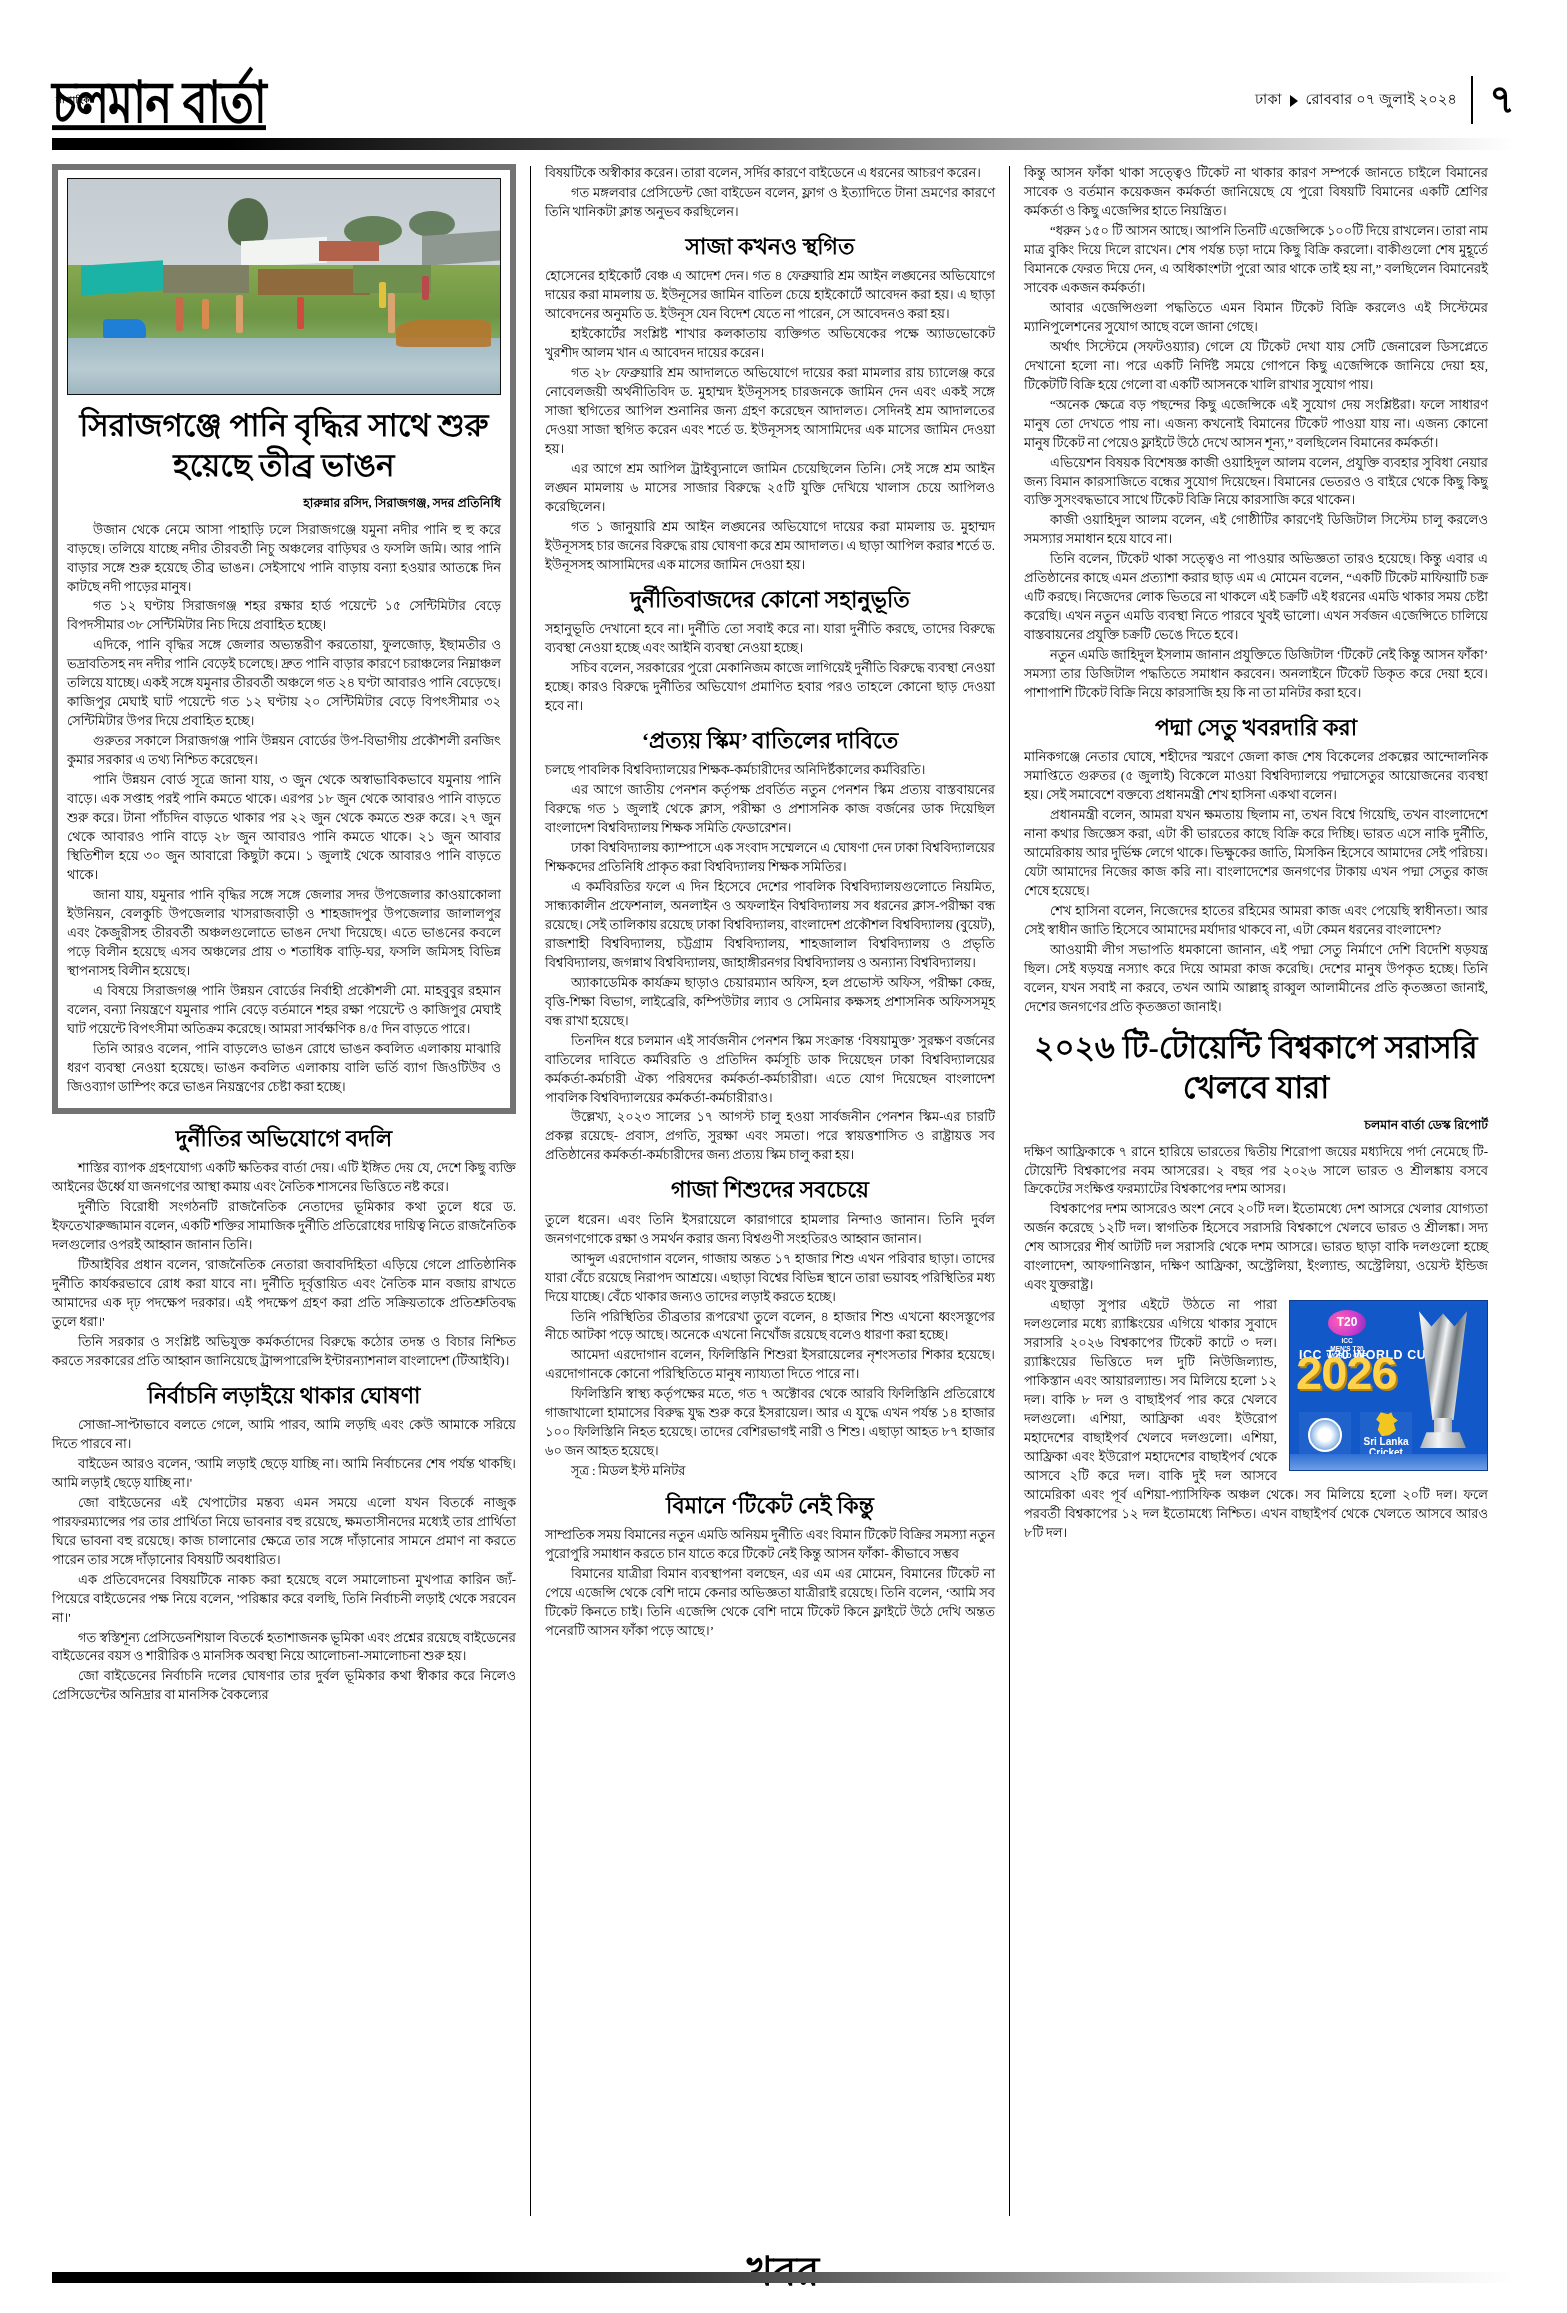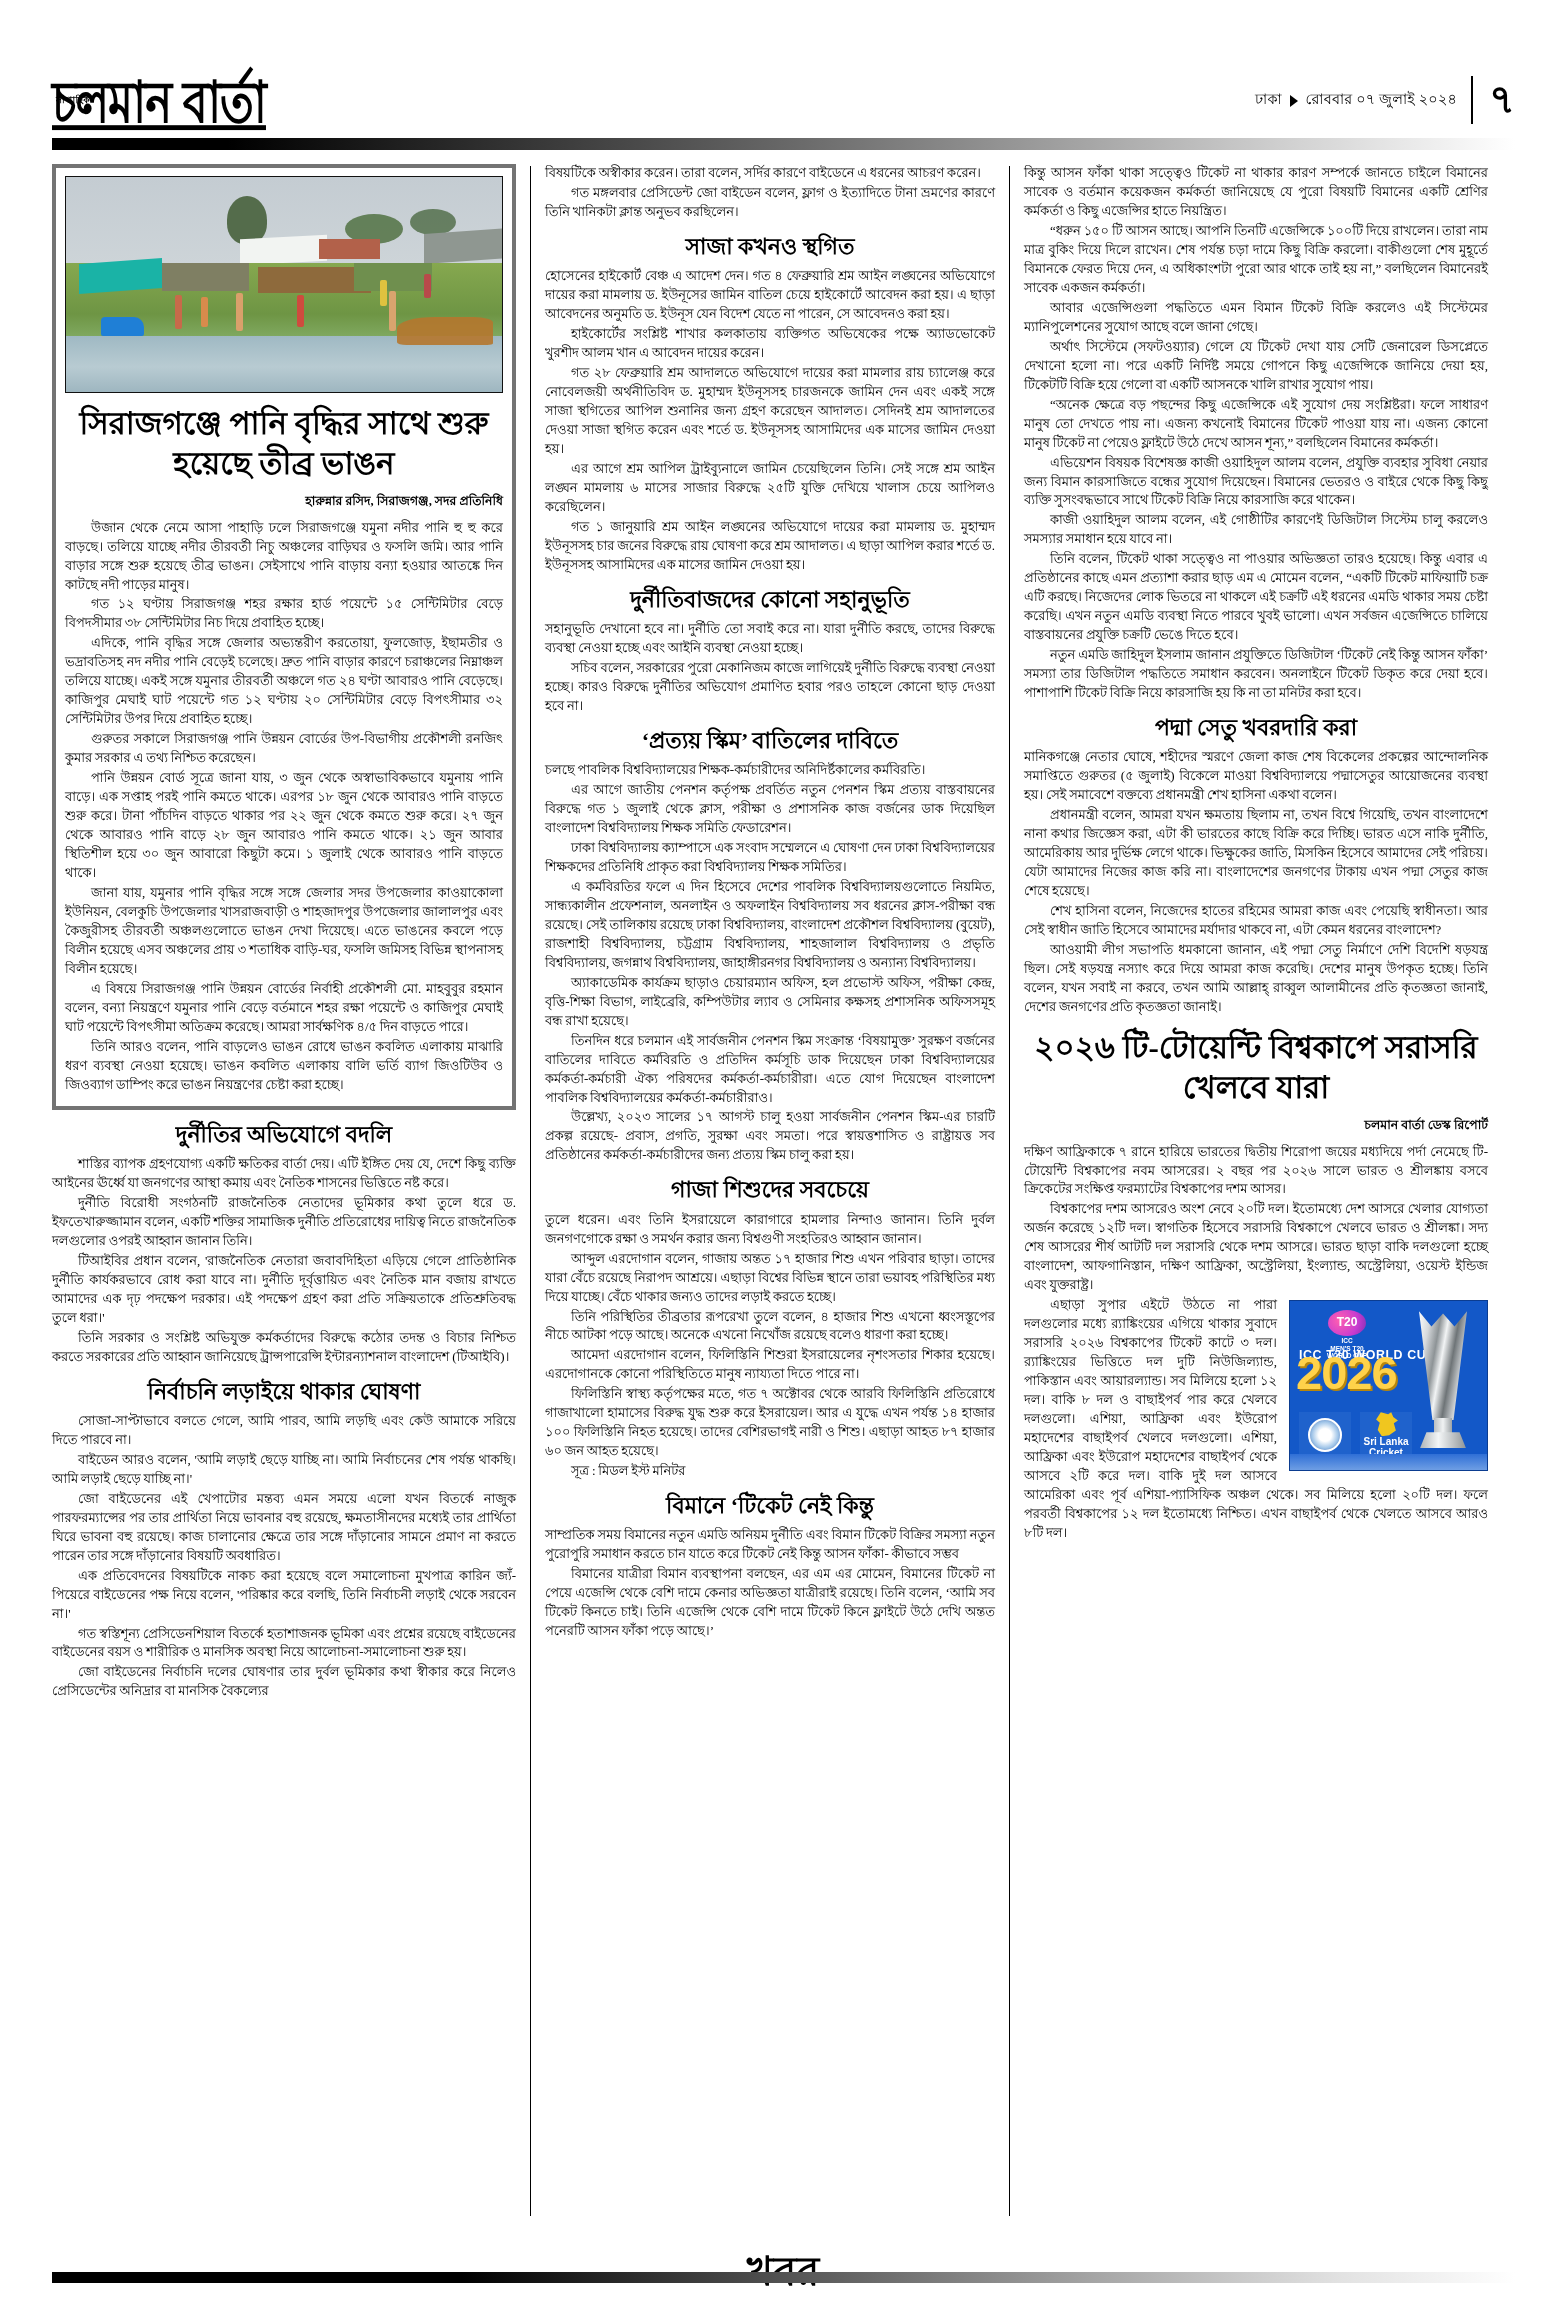--- a/index.html
+++ b/index.html
@@ -171,21 +171,21 @@
     font-size: 12.4px;
     font-weight: bold;
     text-align: right;
     margin: 2px 0 7px 0;
     color: #000;
   }
   .byline.ctr { text-align: right; font-family: Liberation Serif, serif; }
 
   
   .lead-box {
-    border: 4px solid #737373;
+    border: 6px solid #737373;
     padding: 8px 9px 10px 9px;
     margin-bottom: 8px;
   }
 
   .photo {
     width: 100%;
     height: 217px;
     border: 1px solid #111;
     position: relative;
     overflow: hidden;

